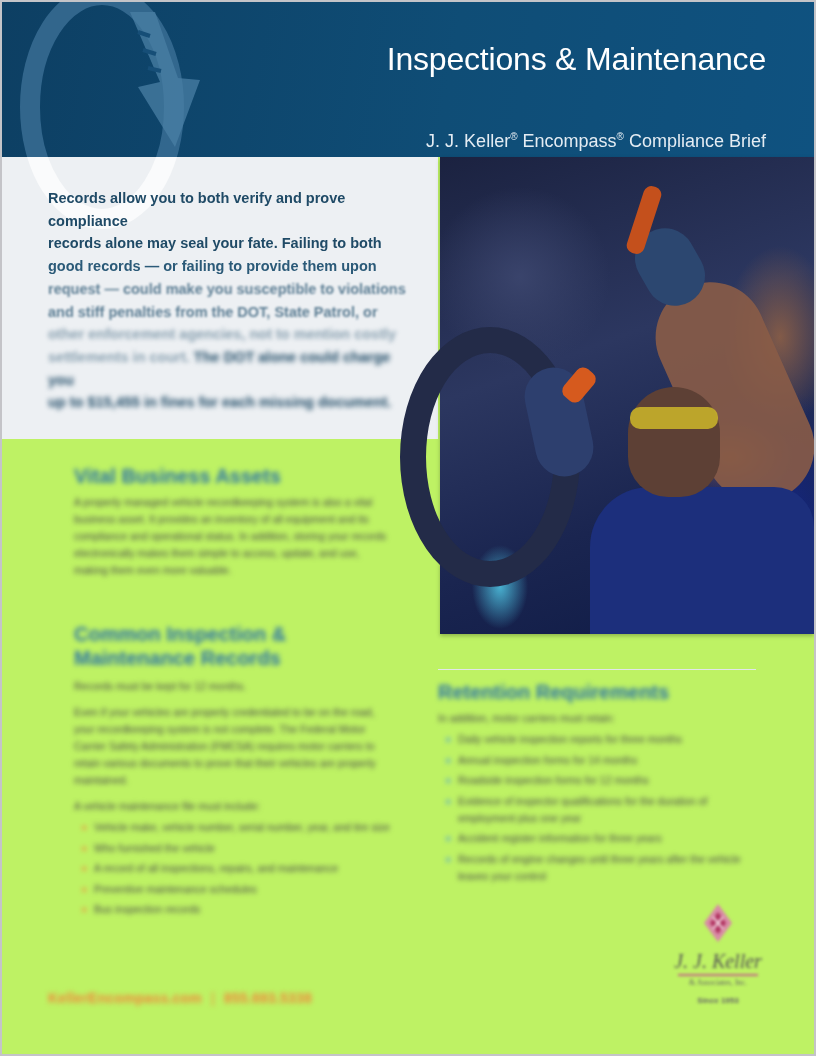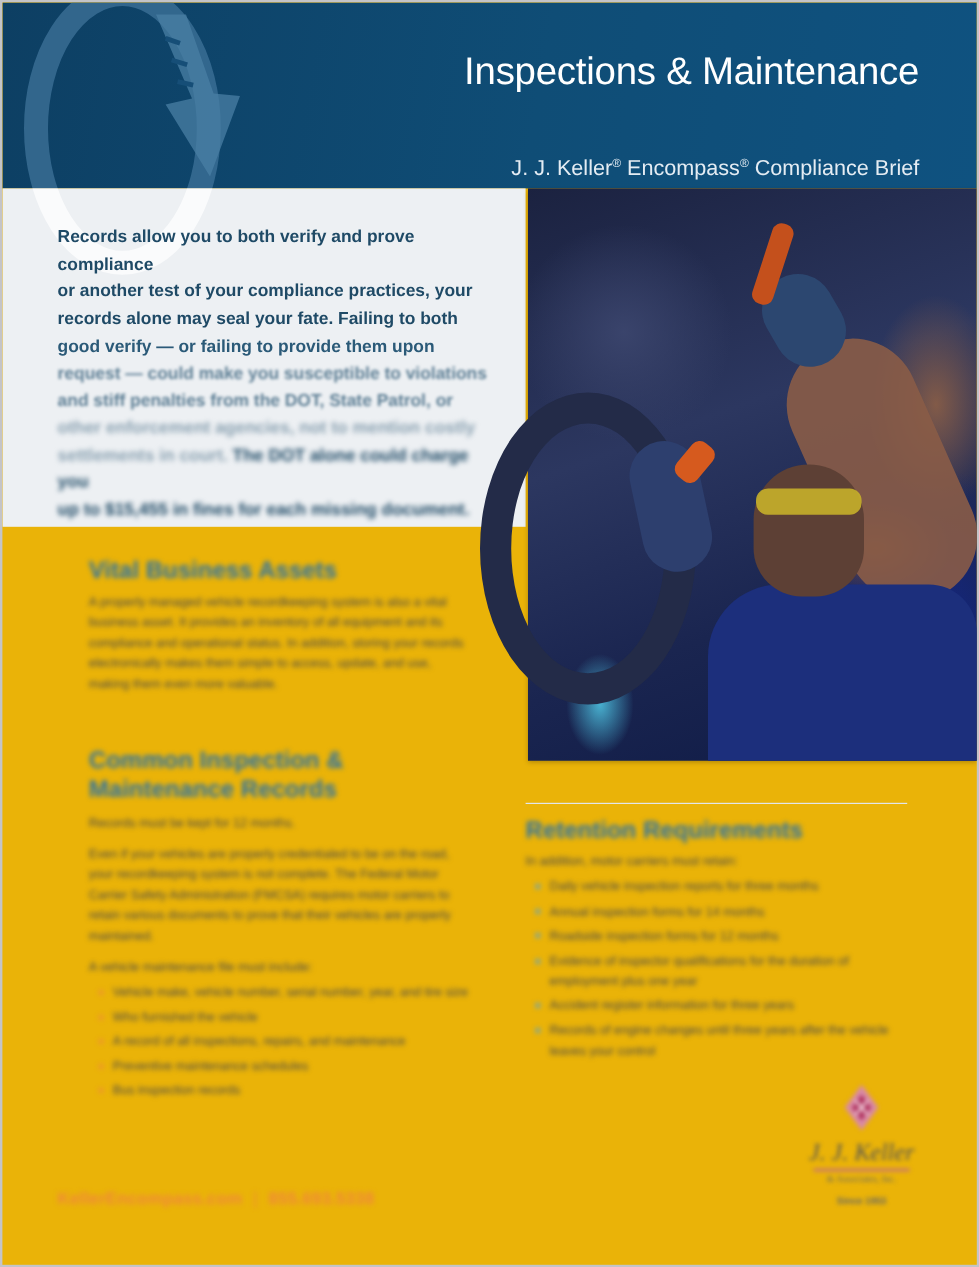--- a/index.html
+++ b/index.html
@@ -1,20 +1,20 @@
 <!DOCTYPE html>
 <html><head>
 <meta charset="utf-8">
 <style>
   * { box-sizing: border-box; margin: 0; padding: 0; }
   html, body { width: 816px; height: 1056px; overflow: hidden; background: #c4c4c8; }
   body { font-family: "Liberation Sans", "DejaVu Sans", sans-serif; position: relative; }
   .page {
     position: absolute; left: 2px; top: 2px; width: 812px; height: 1052px;
-    background: #eab308; overflow: hidden;
+    background: #bef264; overflow: hidden;
   }
   
   .header {
     position: absolute; left: 0; top: 0; width: 812px; height: 155px;
     background: linear-gradient(100deg, #0d3f63 0%, #0f4d76 55%, #0f5280 100%);
     overflow: hidden;
   }
   .header-logo-ring {
     position: absolute; left: 8px; top: -30px; width: 210px; height: 260px;
   }
@@ -140,23 +140,22 @@
       <span>J. J. Keller</span><sup>®</sup><span> Encompass</span><sup>®</sup><span> Compliance Brief</span>
     </div>
   </div>
 
   <div class="intro">
     <svg class="intro-ring" viewBox="0 0 210 260">
       <ellipse cx="92" cy="135" rx="72" ry="112" fill="none" stroke="#ffffff" stroke-width="20" opacity="0.8"></ellipse>
     </svg>
     <div class="intro-text">
       <div>Records allow you to both verify and prove compliance</div>
-      <div>or another test of your compliance practices, your</div>
       <div>records alone may seal your fate. Failing to both</div>
-      <div class="fade1">good verify — or failing to provide them upon</div>
+      <div class="fade1">good records — or failing to provide them upon</div>
       <div class="fade2">request — could make you susceptible to violations</div>
       <div class="fade2">and stiff penalties from the DOT, State Patrol, or</div>
       <div class="fade3">other enforcement agencies, not to mention costly</div>
       <div><span class="fade3">settlements in court.</span> <strong>The DOT alone could charge you</strong></div>
       <div><strong>up to $15,455 in fines for each missing document.</strong></div>
     </div>
   </div>
 
   <div class="photo">
     <div class="tire"></div>

